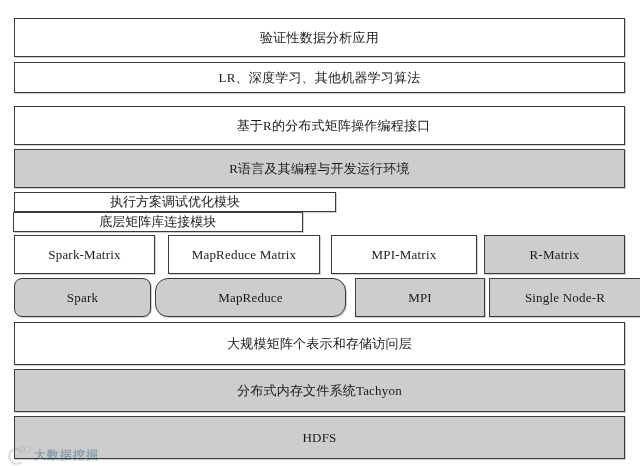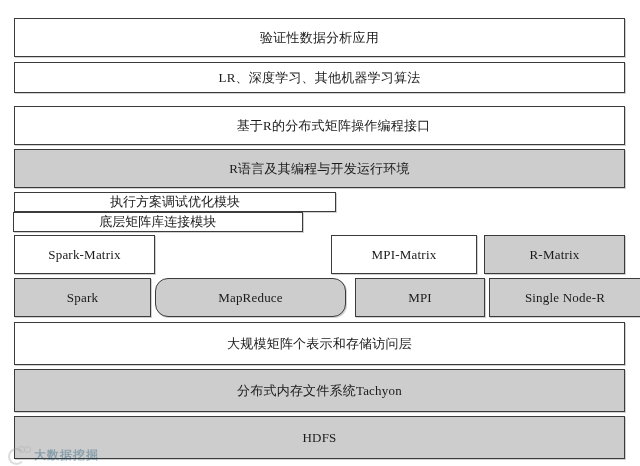--- a/index.html
+++ b/index.html
@@ -144,28 +144,31 @@
       <span class="lbl">执行方案调试优化模块</span>
     </div>
     <div class="half right" style="width:290.5px; height:38px;">
       <span class="lbl">底层矩阵库连接模块</span>
     </div>
   </div>
 
   <div class="box" style="left:14px; top:235px; width:141px; height:39px;">
     <span class="lbl">Spark-Matrix</span>
   </div>
+  <div class="box" style="left:168px; top:235px; width:152px; height:39px;">
+    <span class="lbl">MapReduce Matrix</span>
+  </div>
   <div class="box" style="left:331px; top:235px; width:146px; height:39px;">
     <span class="lbl">MPI-Matrix</span>
   </div>
   <div class="box gray" style="left:484px; top:235px; width:141px; height:39px;">
     <span class="lbl">R-Matrix</span>
   </div>
 
-  <div class="box gray" style="left:14px; top:278px; width:137px; height:39px;">
+  <div class="box gray" style="left:14px; top:278px; width:137px; height:39px;border-radius:8px;">
     <span class="lbl">Spark</span>
   </div>
   <div class="box gray" style="left:155px; top:278px; width:191px; height:39px;border-radius:13px;">
     <span class="lbl">MapReduce</span>
   </div>
   <div class="box gray" style="left:355px; top:278px; width:130px; height:39px;">
     <span class="lbl">MPI</span>
   </div>
   <div class="box gray" style="left:489px; top:278px; width:152px; height:39px;">
     <span class="lbl">Single Node-R</span>

